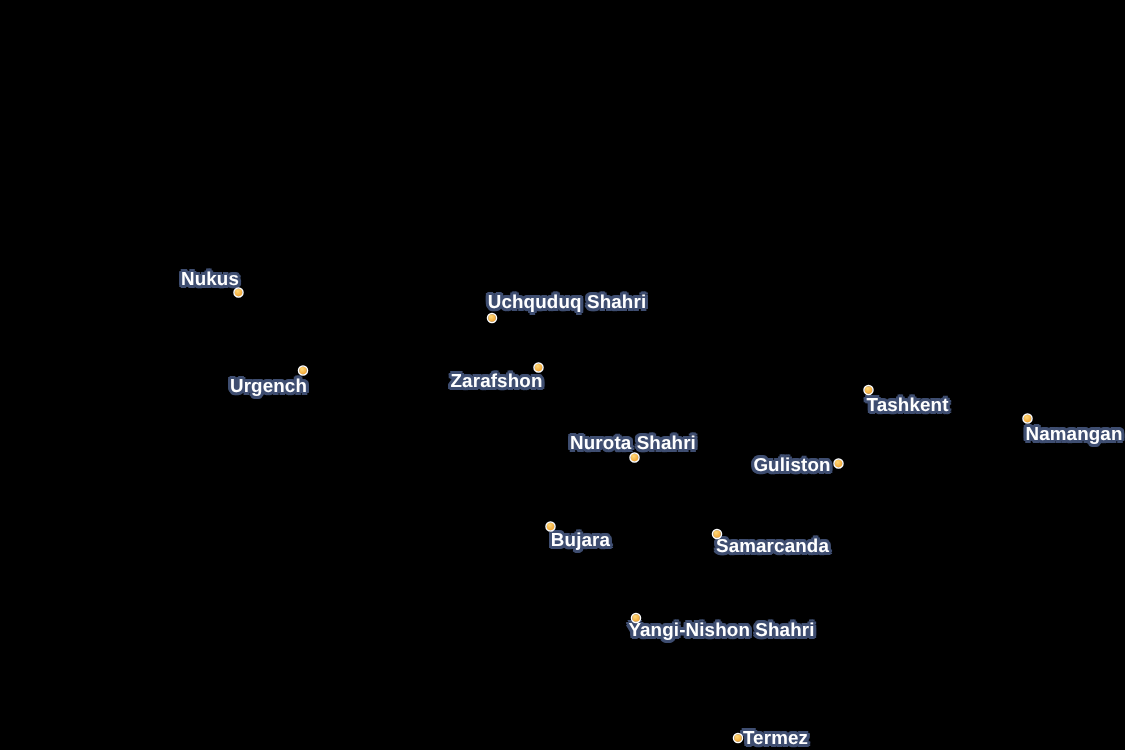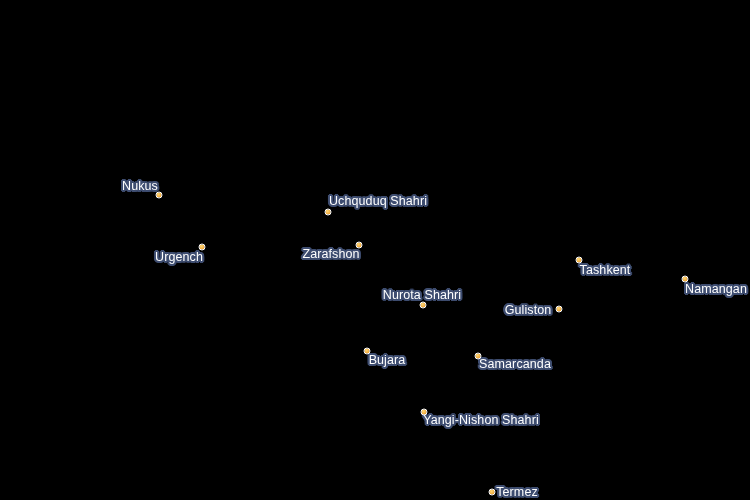--- a/index.html
+++ b/index.html
@@ -13,21 +13,21 @@
     height: 500px;
     overflow: hidden;
     background: #000000;
     font-family: "Liberation Sans", sans-serif;
   }
   .city-label {
     position: absolute;
     transform: translate(-50%, -50%);
     color: #ffffff;
     font-size: 12.5px;
-    font-weight: normal;
+    font-weight: bold;
     letter-spacing: 0.1px;
     white-space: nowrap;
     z-index: 1;
     cursor: pointer;
     user-select: none;
   }
   .city-dot {
     position: absolute;
     width: 5px;
     height: 5px;

